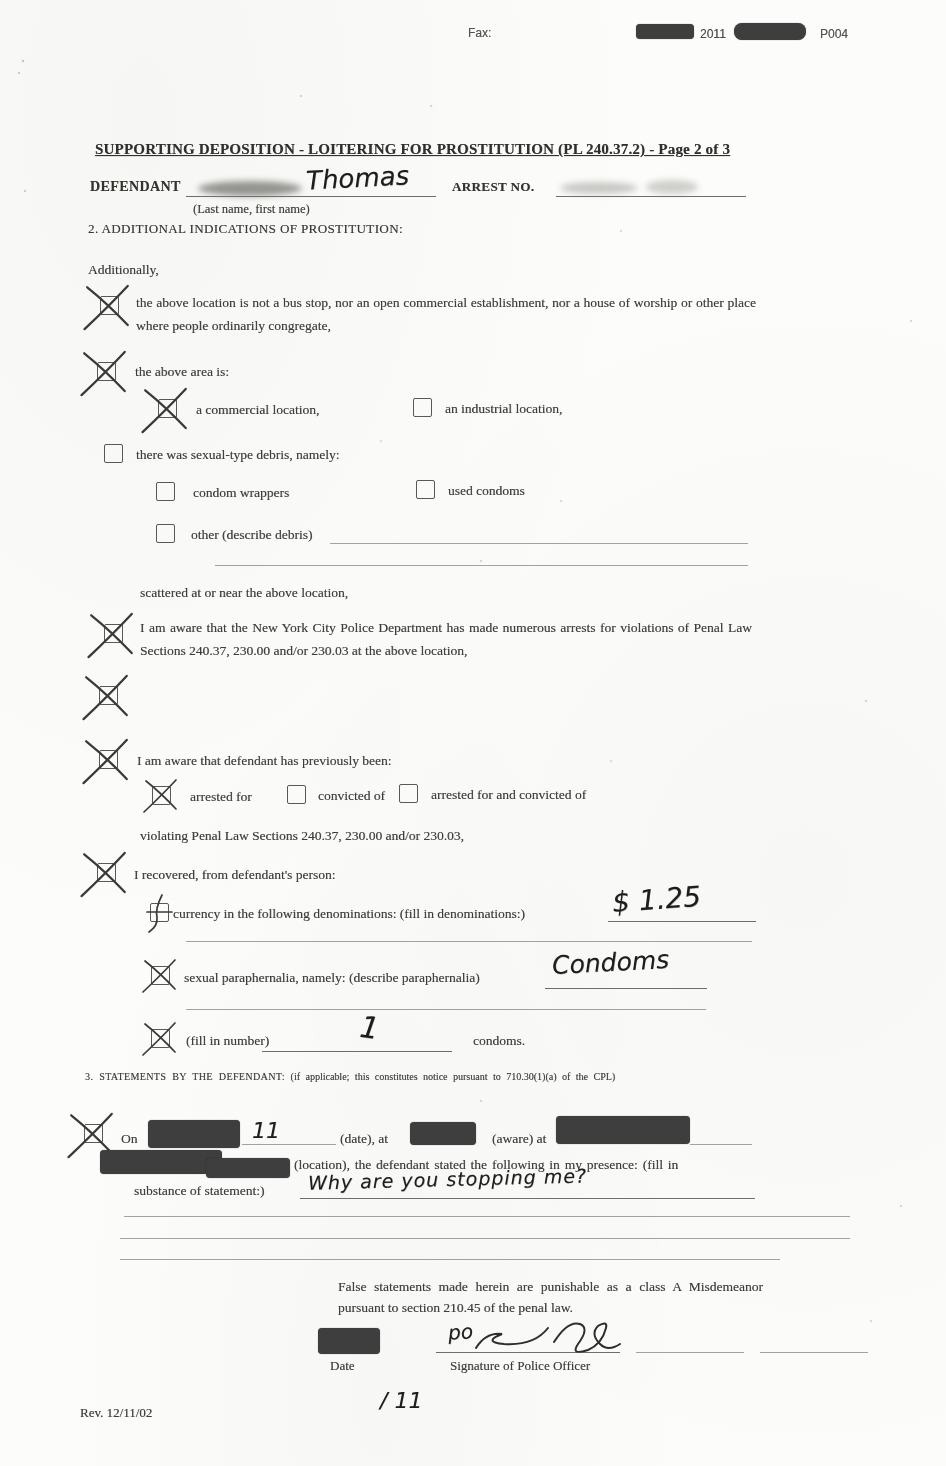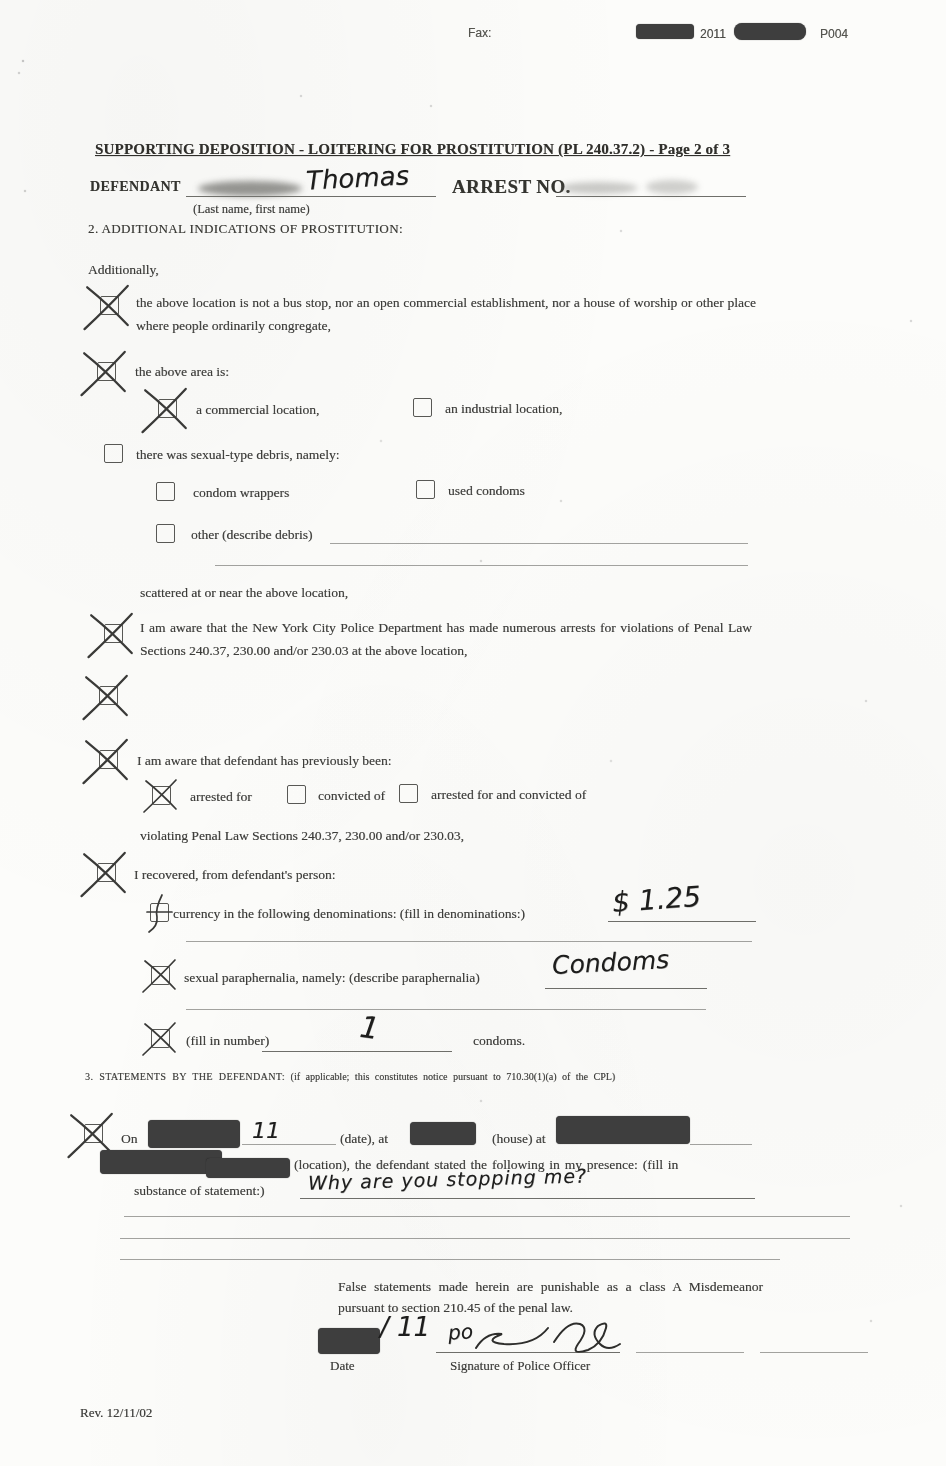--- a/index.html
+++ b/index.html
@@ -43,21 +43,21 @@
   <span class="t" style="left:700px;top:25px;font-size:12px;font-family:'Liberation Sans',sans-serif;color:#4c4c47">2011</span>
   <div class="redact" style="left:734px;top:23px;width:72px;height:17px;border-radius:8px"></div>
   <span class="t" style="left:820px;top:25px;font-size:12px;font-family:'Liberation Sans',sans-serif;color:#55554f">P004</span>
 
   <div class="t title" style="left:95px;top:140px">SUPPORTING DEPOSITION - LOITERING FOR PROSTITUTION (PL 240.37.2) - Page 2 of 3</div>
 
   <span class="t bold caps" style="left:90px;top:178px;font-size:14px">DEFENDANT</span>
   <div class="line" style="left:186px;top:180px;width:250px;height:16px"></div>
   <div class="smudge" style="left:198px;top:181px;width:104px;height:15px;opacity:0.8"></div>
   <span class="hw" style="left:306px;top:163px;font-size:26px;transform:rotate(-3deg)">Thomas</span>
-  <span class="t bold caps" style="left:452px;top:178px;font-size:19px">ARREST NO.</span>
+  <span class="t bold caps" style="left:452px;top:178px;font-size:13px">ARREST NO.</span>
   <div class="line" style="left:556px;top:180px;width:190px;height:16px"></div>
   <div class="smudge" style="left:560px;top:182px;width:78px;height:12px;opacity:0.4"></div>
   <div class="smudge" style="left:646px;top:180px;width:52px;height:14px;opacity:0.35"></div>
   <span class="t hint" style="left:193px;top:200px">(Last name, first name)</span>
 
   <span class="t caps" style="left:88px;top:220px;font-size:13px;color:#3a3a35">2.  ADDITIONAL INDICATIONS OF PROSTITUTION:</span>
   <span class="t" style="left:88px;top:261px">Additionally,</span>
 
   <span class="cb big checked" style="left:100px;top:296px">
       <svg viewBox="0 0 17 17">
@@ -212,39 +212,39 @@
           <path d="M23,-7 Q9,8 -9,25"></path>
         </g>
       </svg>
     </span>
   <span class="t" style="left:121px;top:1130px">On</span>
   <div class="redact" style="left:148px;top:1120px;width:92px;height:28px"></div>
   <span class="hw" style="left:252px;top:1118px;font-size:22px">11</span>
   <div class="line faded" style="left:242px;top:1128px;width:94px;height:16px"></div>
   <span class="t" style="left:340px;top:1130px">(date), at</span>
   <div class="redact" style="left:410px;top:1122px;width:66px;height:23px"></div>
-  <span class="t" style="left:492px;top:1130px">(house) at</span>
+  <span class="t" style="left:492px;top:1130px">(aware) at</span>
   <div class="redact" style="left:556px;top:1116px;width:134px;height:28px"></div>
   <div class="line faded" style="left:690px;top:1128px;width:62px;height:16px"></div>
 
   <div class="redact" style="left:100px;top:1150px;width:122px;height:24px"></div>
   <div class="redact" style="left:206px;top:1158px;width:84px;height:20px"></div>
   <span class="t" style="left:294px;top:1156px;word-spacing:1.5px">(location), the defendant stated the following in my presence: (fill in</span>
 
   <span class="t" style="left:134px;top:1182px">substance of statement:)</span>
   <span class="hw" style="left:308px;top:1168px;font-size:19px;transform:rotate(-1.5deg);letter-spacing:1px">Why are you stopping me?</span>
   <div class="line" style="left:300px;top:1182px;width:455px;height:16px"></div>
   <div class="line faded" style="left:124px;top:1200px;width:726px;height:16px"></div>
   <div class="line faded" style="left:120px;top:1222px;width:730px;height:16px"></div>
   <div class="line faded" style="left:120px;top:1243px;width:660px;height:16px"></div>
 
   <div class="wrap" style="left:338px;top:1276px;width:425px;line-height:21px">False statements made herein are punishable as a class A Misdemeanor pursuant to section 210.45 of the penal law.</div>
 
   <div class="redact" style="left:318px;top:1328px;width:62px;height:26px"></div>
-  <span class="hw" style="left:380px;top:1312px;font-size:26px">/ 11</span>
+  <span class="hw" style="left:380px;top:1388px;font-size:22px">/ 11</span>
   <span class="hw" style="left:448px;top:1320px;font-size:20px;transform:rotate(-4deg)">po</span>
   <svg style="position:absolute;left:470px;top:1312px;overflow:visible" width="200" height="48" viewBox="0 0 200 48">
     <g fill="none" stroke="#2e2e2c" stroke-width="2" stroke-linecap="round">
       <path d="M6,36 q10,-16 26,-14 q-20,8 2,10 q30,2 44,-16"></path>
       <path d="M84,30 q14,-22 26,-18 q10,4 -2,20 q-8,12 10,6 q14,-6 18,-22 q2,-8 -8,-2 q-8,8 2,18 q8,8 20,0"></path>
     </g>
   </svg>
   <div class="line" style="left:436px;top:1336px;width:184px;height:16px"></div>
   <div class="line faded" style="left:636px;top:1336px;width:108px;height:16px"></div>
   <div class="line faded" style="left:760px;top:1336px;width:108px;height:16px"></div>

